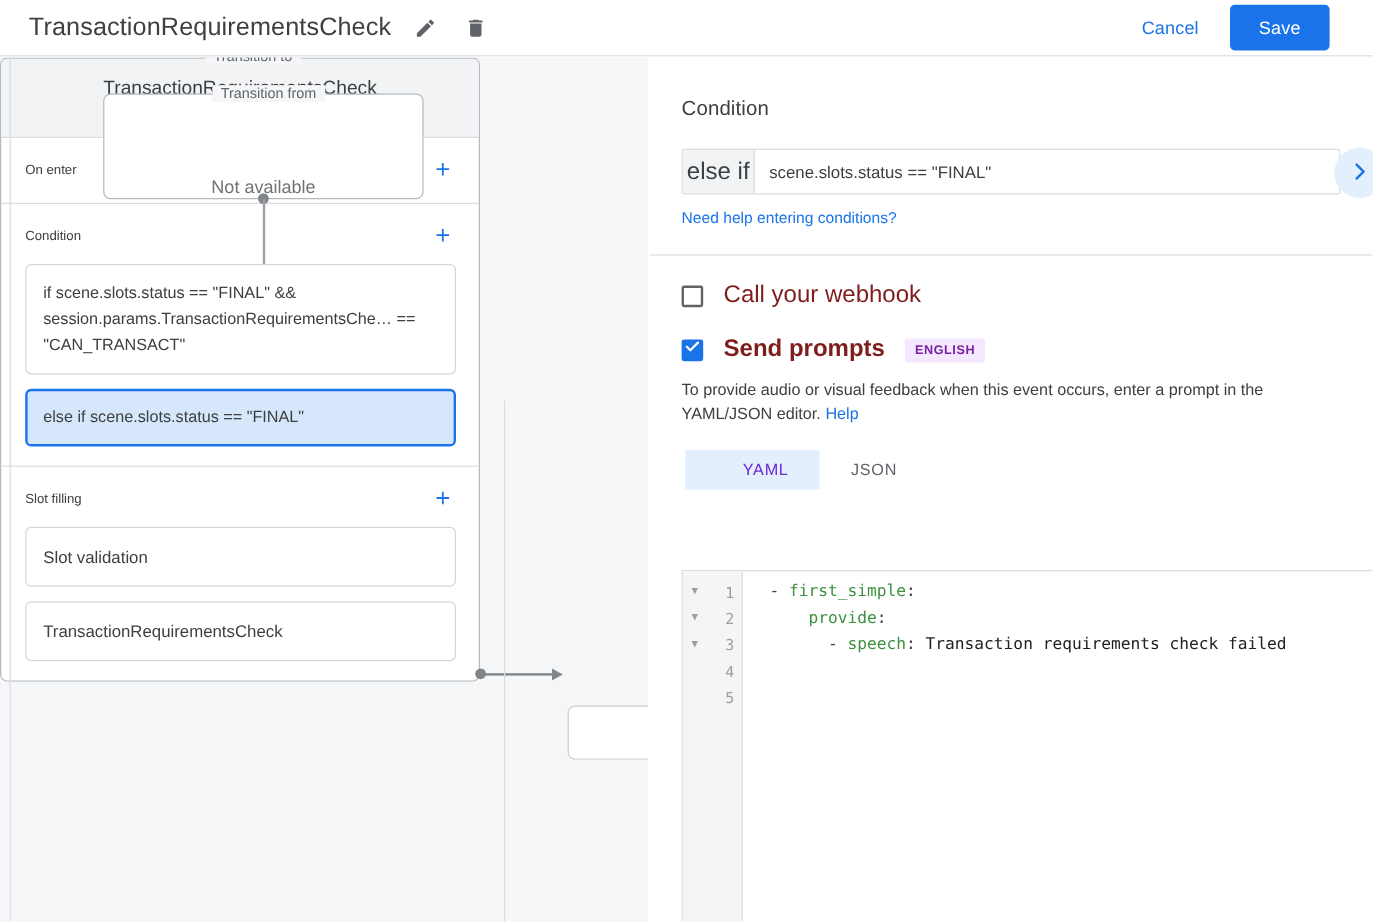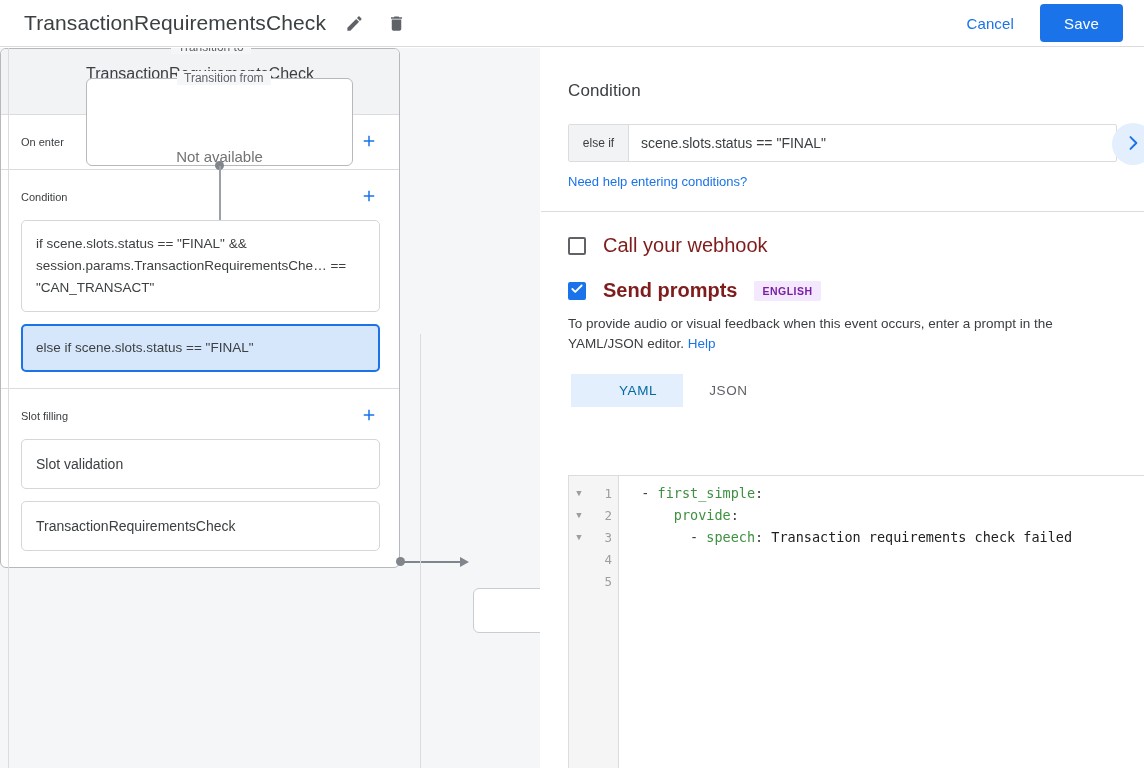--- a/index.html
+++ b/index.html
@@ -35,21 +35,21 @@
     cursor: pointer; padding: 0;
   }
   .icon-btn svg { display: block; }
   .topbar-spacer { flex: 1 1 auto; }
   .cancel-btn {
     font-size: 15px; color: #1a73e8; font-weight: 500;
     background: transparent; border: none; cursor: pointer;
     padding: 8px 10px; letter-spacing: 0.15px;
   }
   .save-btn {
-    margin-left: 16px; margin-right: 21px;
+    margin-left: 16px; margin-right: 36px;
     background: #1a73e8; color: #ffffff;
     border: none; border-radius: 4px;
     font-size: 15px; font-weight: 500;
     letter-spacing: 0.2px;
     padding: 0 24px; height: 38px;
     cursor: pointer;
   }
 
   
   .graph-pane {
@@ -209,21 +209,21 @@
     border: 1px solid #dadce0;
     border-radius: 2px;
     height: 38px;
     background: #ffffff;
   }
   .cond-prefix {
     background: #f1f3f4;
     border-right: 1px solid #dadce0;
     display: flex; align-items: center; justify-content: center;
     width: 60px;
-    font-size: 12px; color: #3c4043;
+    font-size: 20px; color: #3c4043;
   }
   .cond-input {
     flex: 1 1 auto;
     border: none; outline: none;
     padding: 0 12px;
     font-size: 14px; color: #3c4043;
     background: transparent;
     font-family: "Liberation Sans", sans-serif;
   }
   .help-link {
@@ -282,21 +282,21 @@
   .tabs { display: flex; margin-top: 20px; margin-left: 3px; }
   .tab {
     padding: 9px 26px;
     font-size: 13.5px;
     color: #5f6368;
     cursor: pointer;
     border: none; background: transparent;
     font-family: "Liberation Sans", sans-serif;
     letter-spacing: 0.6px;
   }
-  .tab.active { background: #e3effd; color: #0369a1; padding-left: 48px; }
+  .tab.active { background: #e3effd; color: #6d28d9; padding-left: 48px; }
 
   
   .editor {
     position: absolute;
     left: 27px; top: 427px;
     width: 576px; height: 341px;
     border: 1px solid #dadce0;
     border-right: none;
     background: #ffffff;
     display: flex;

